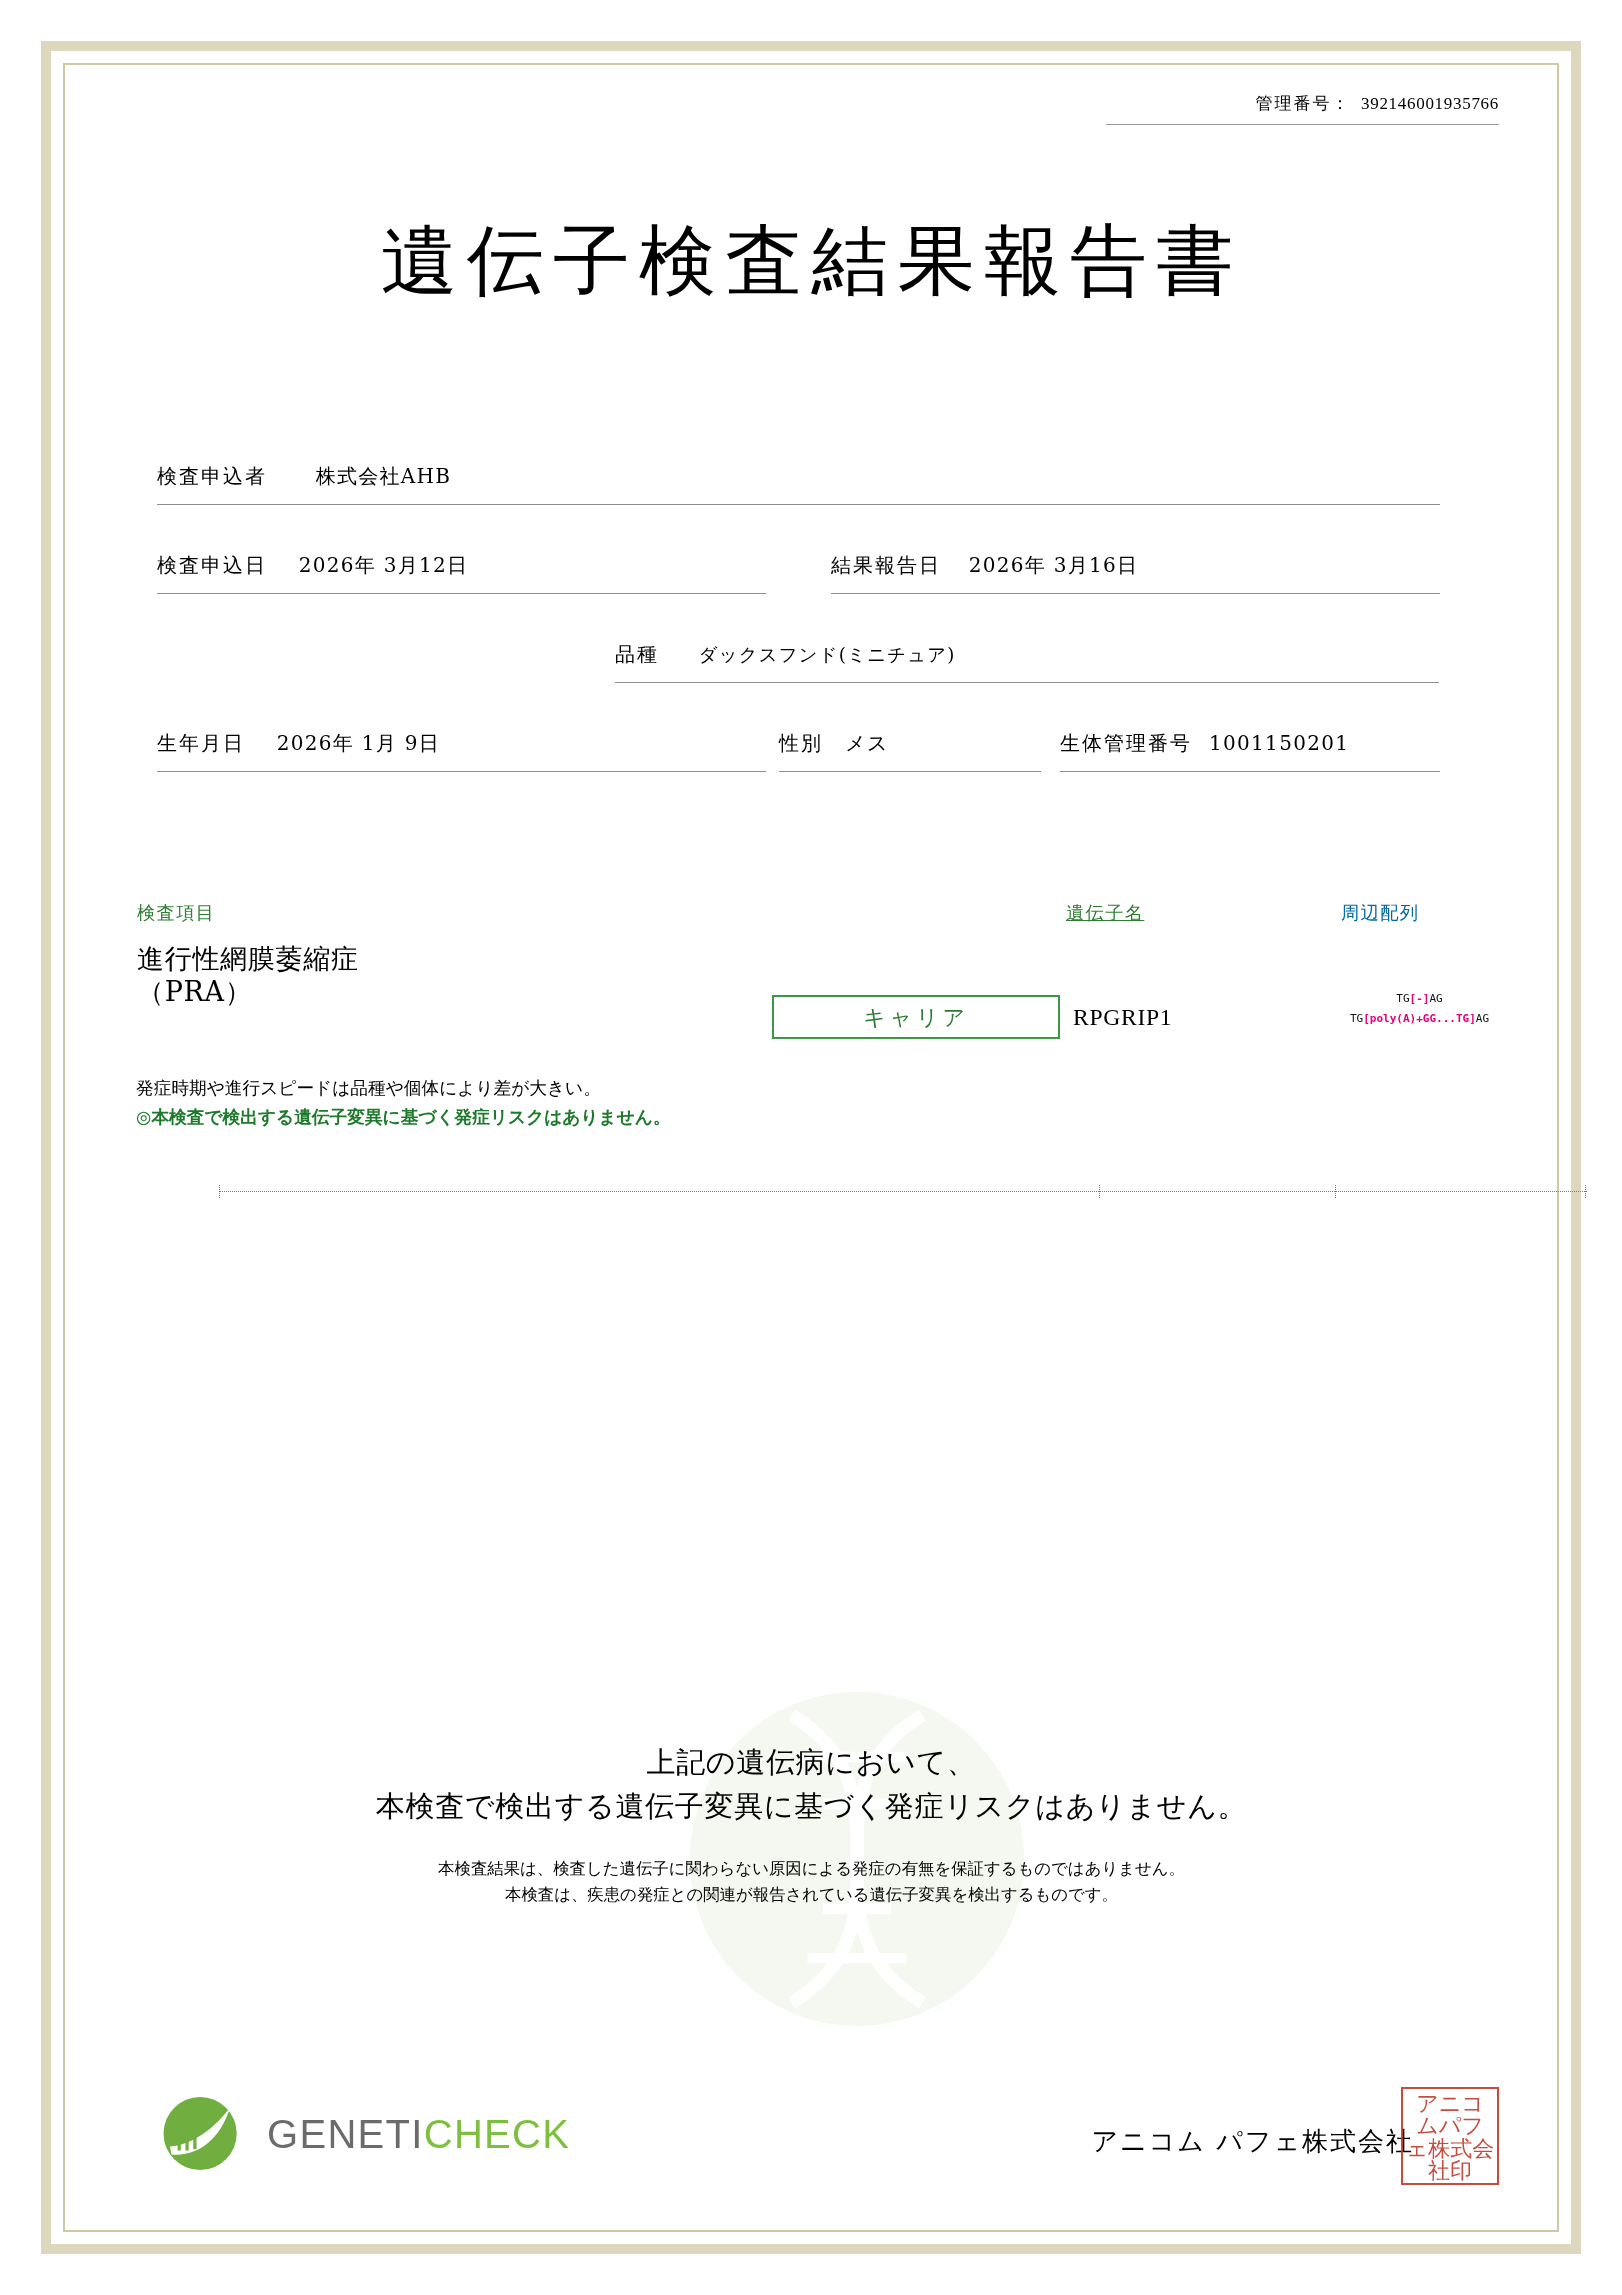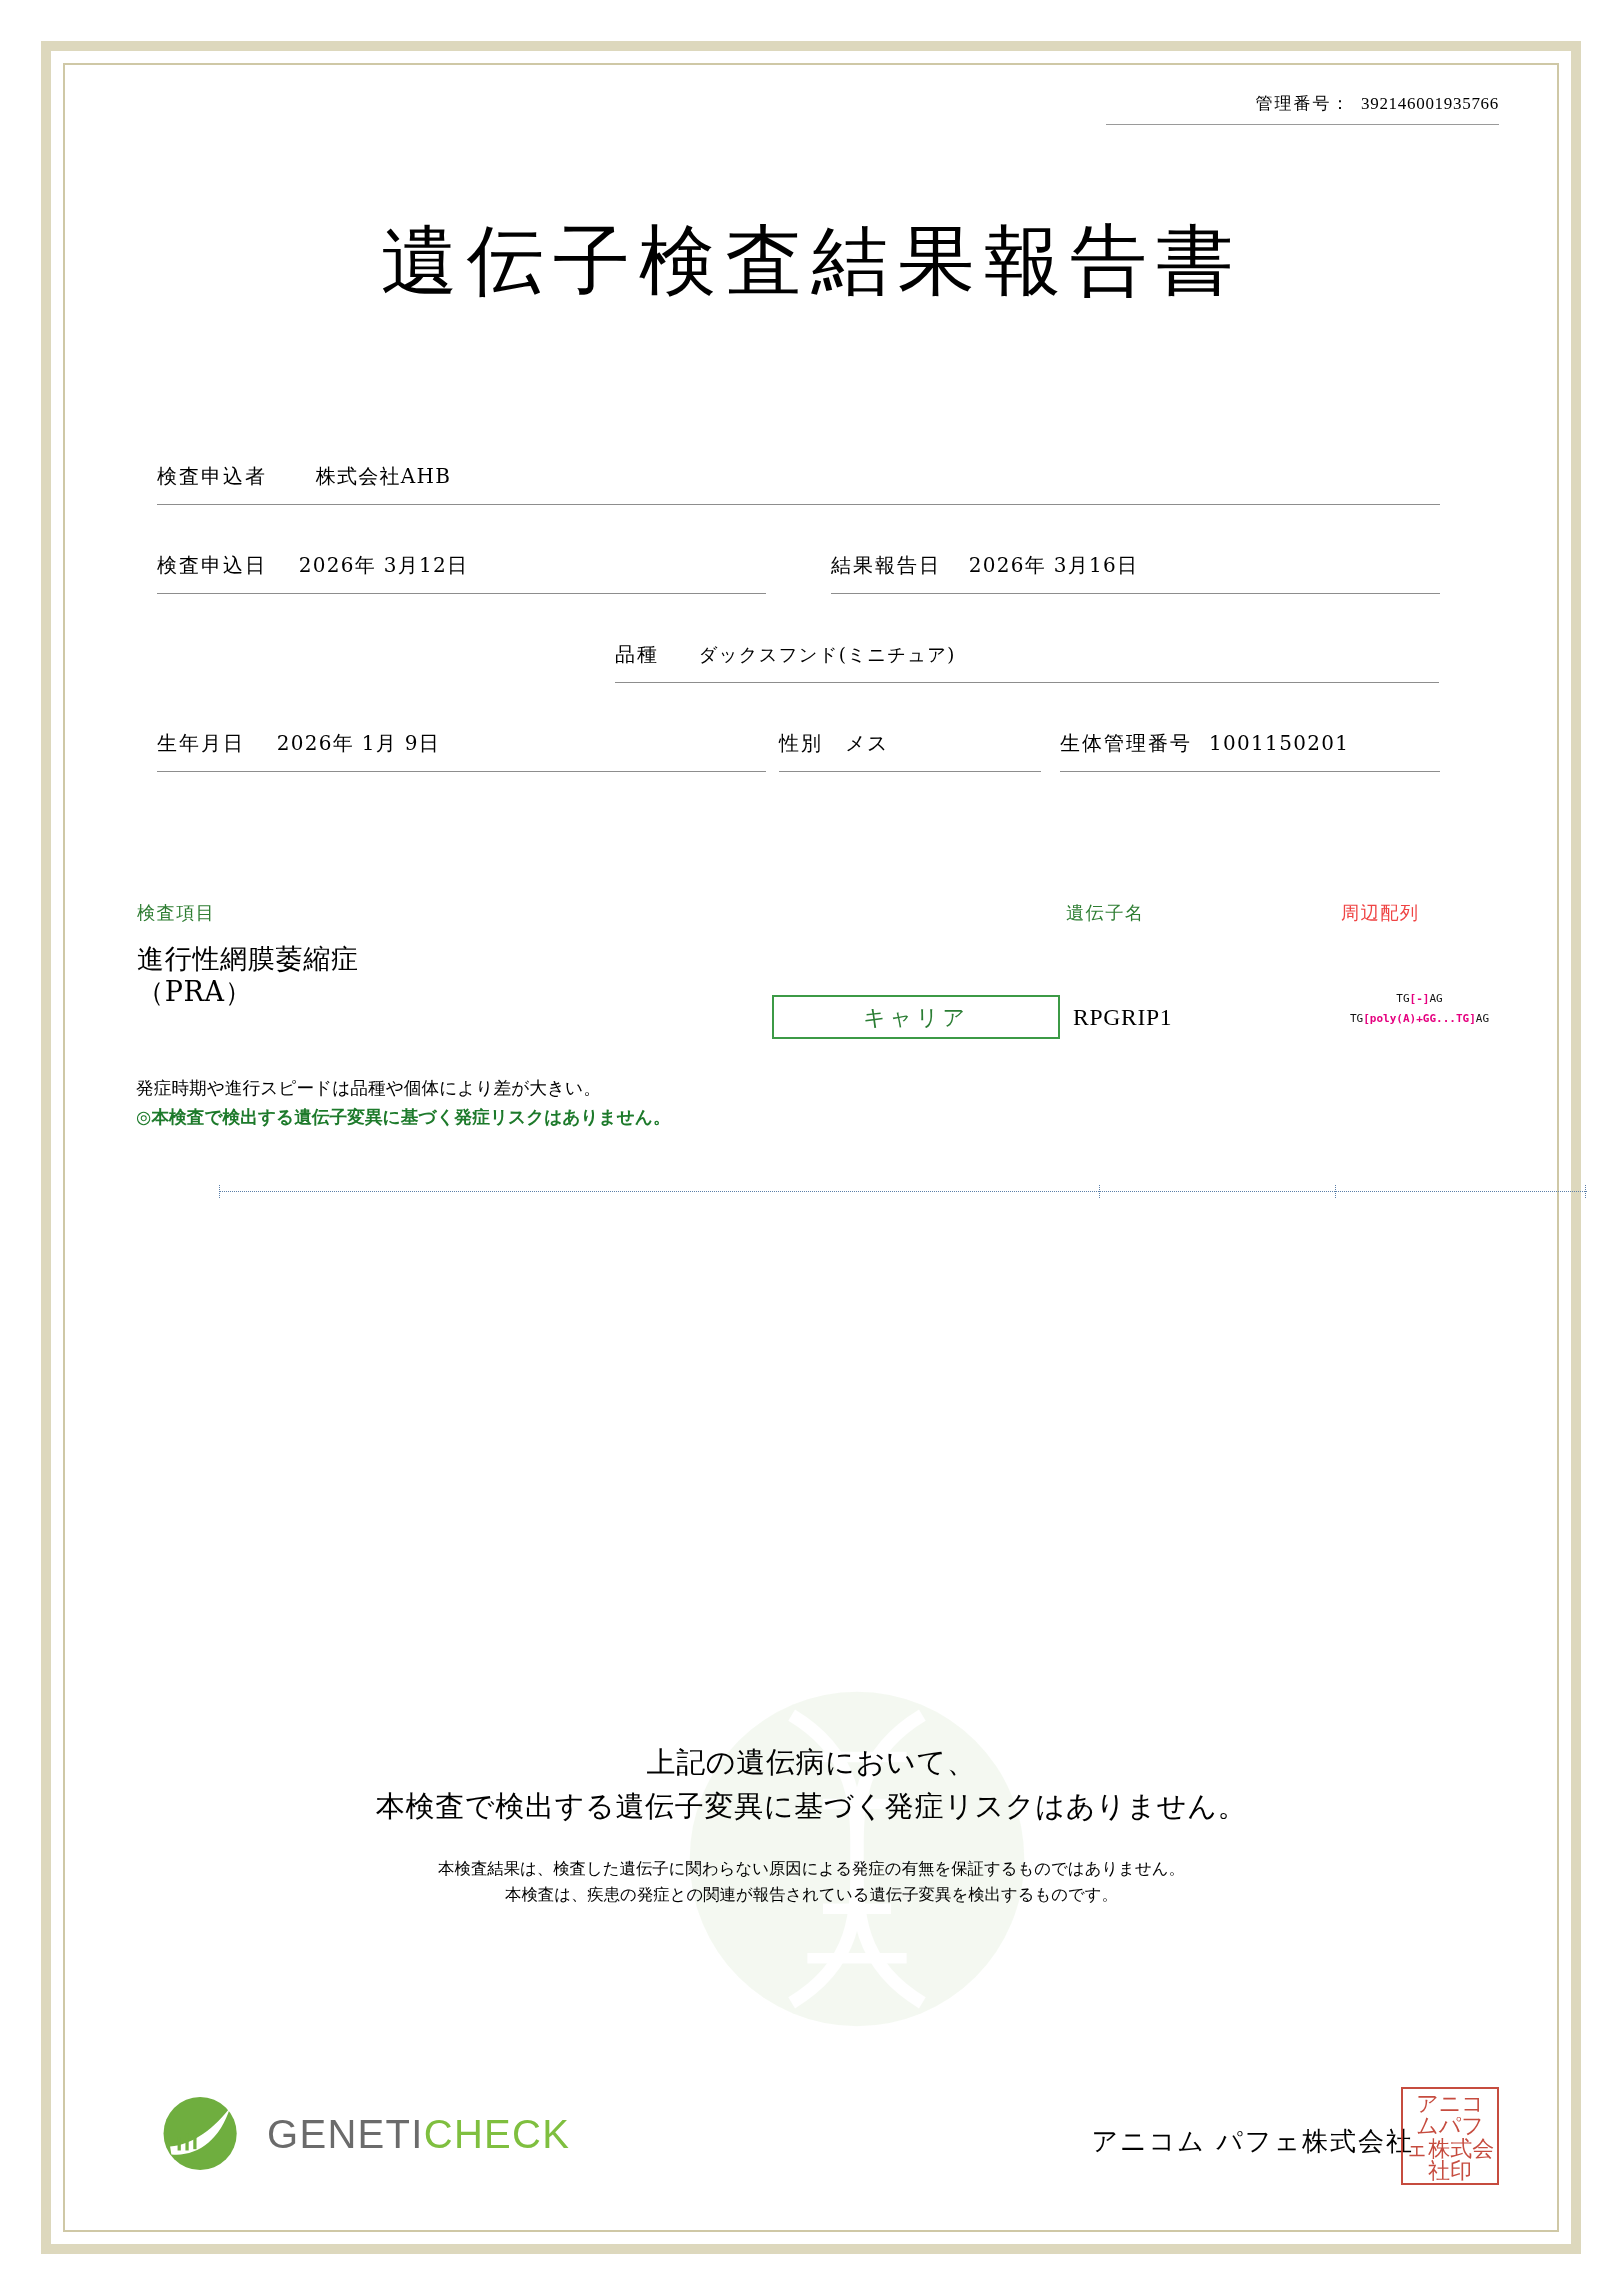--- a/index.html
+++ b/index.html
@@ -132,27 +132,28 @@
     font-family: "DejaVu Serif", serif;
   }
   .test-head .h-gene {
     position: absolute;
     left: 968px;
     top: 0;
     font-size: 18.3px;
     color: #2e7d32;
     letter-spacing: 1.3px;
     font-family: "DejaVu Serif", serif;
+    text-decoration: underline;
   }
   .test-head .h-seq {
     position: absolute;
     left: 1243px;
     top: 0;
     font-size: 18.3px;
-    color: #ef4444;
+    color: #0369a1;
     letter-spacing: 1.3px;
     font-family: "DejaVu Serif", serif;
   }
 
   .disease-name {
     position: absolute;
     top: 864px;
     left: 39px;
     font-size: 27px;
     line-height: 1.22;

